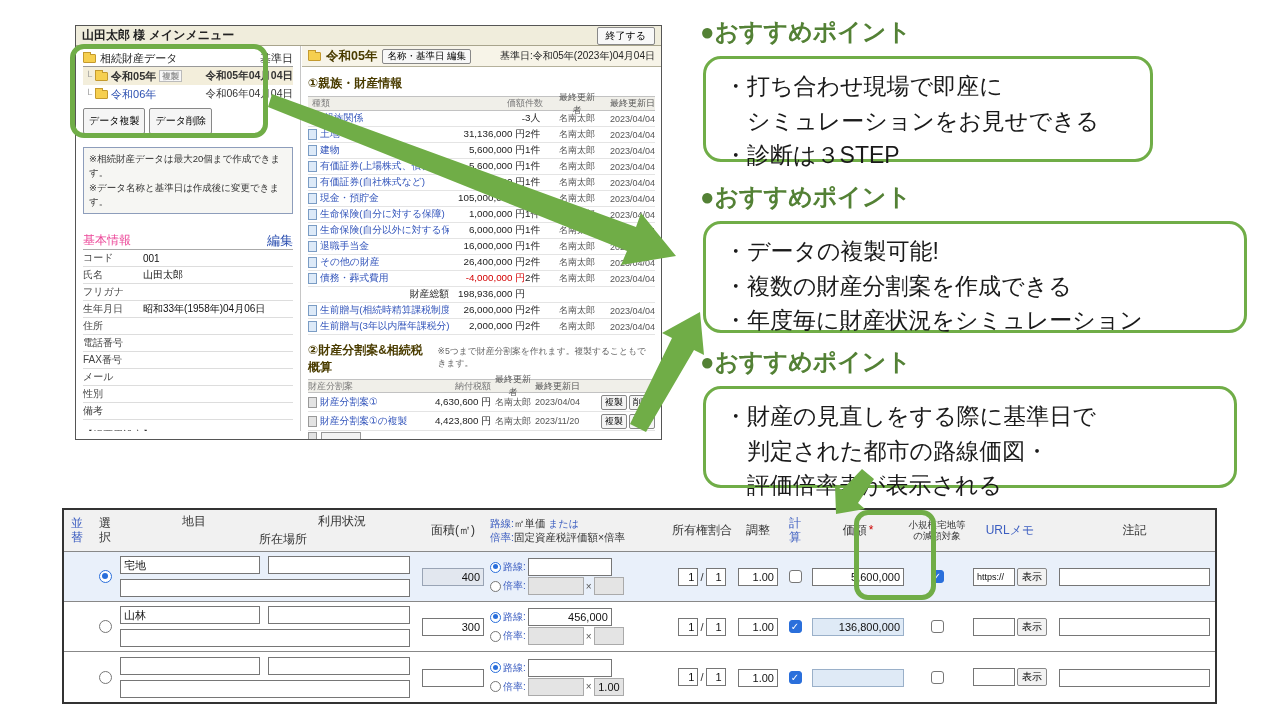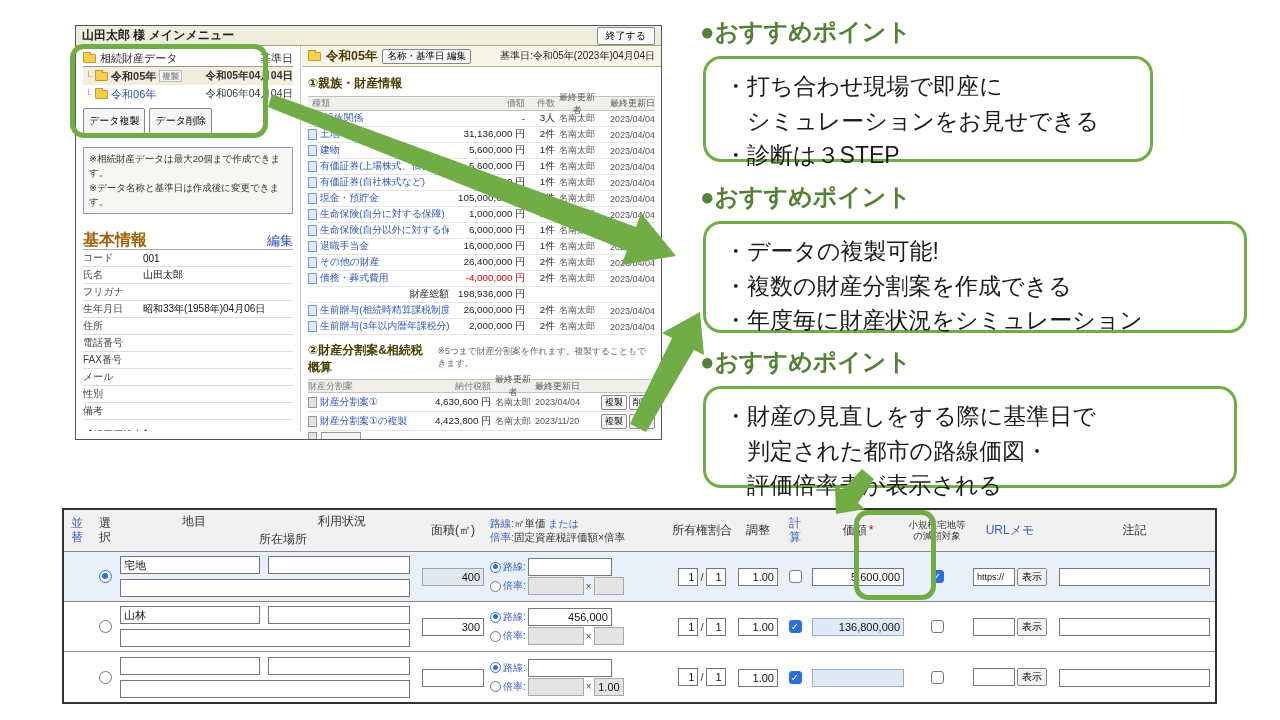--- a/index.html
+++ b/index.html
@@ -19,40 +19,40 @@
 .twig{color:#999;font-size:10px}
 .tag{font-size:8.5px;color:#999;border:1px solid #bbb;background:#f7f7f7;padding:0 2px;line-height:10px}
 .tag:empty{display:none}
 .ti-date{margin-left:auto;color:#333;font-size:10.5px}
 .folder{display:inline-block;width:13px;height:9px;background:#f6cf4f;border:1px solid #c49a2e;border-radius:1px;position:relative;flex:0 0 auto}
 .folder::before{content:"";position:absolute;left:-1px;top:-3px;width:6px;height:2px;background:#f6cf4f;border:1px solid #c49a2e;border-bottom:none}
 .side-btns{margin-top:5px;display:flex;gap:4px}
 .sbtn{font-size:10px;padding:5px 5px;background:#f5f5f5;border:1px solid #888;border-radius:2px;cursor:pointer}
 .notebox{margin-top:13px;border:1px solid #8d9dbb;background:#f6f6f3;padding:4px 5px;font-size:9.5px;line-height:1.5;color:#333}
 .bi-head{margin-top:18px;height:18px;border-bottom:1px solid #aaa;display:flex;align-items:center}
-.bi-title{font-weight:bold;font-size:16px;color:#a16207}
+.bi-title{font-weight:normal;font-size:12px;color:#ec4899}
 .edit-link{margin-left:auto;color:#2b4fb0;font-size:13px;text-decoration:none;cursor:pointer}
 .bi-row{display:flex;align-items:center;height:17px;border-bottom:1px solid #ddd;font-size:10px}
 .bi-label{width:60px;color:#444;flex:0 0 auto}
 .bi-value{color:#111;white-space:nowrap}
 .rep-title{margin-top:8px;font-size:10px;color:#333;height:15px}
 
 .main{position:absolute;left:226px;top:20px;right:0;bottom:0;overflow:hidden;background:#fff}
 .main-head{height:21px;background:#f7f4e8;border-bottom:1px solid #b5b19b;display:flex;align-items:center;padding:0 6px;gap:5px}
 .mh-year{font-weight:bold;font-size:12.5px;color:#4a3c00}
 .mini-btn{font-size:9.5px;padding:0 4px;background:#f8f8f8;border:1px solid #888;border-radius:2px;cursor:pointer}
 .mh-date{margin-left:auto;font-size:10px;color:#222}
 .sec-title{margin:8px 6px 4px;font-weight:bold;font-size:12px;color:#4a3c00}
 .pt{margin:0 6px}
 .pt-head{display:flex;align-items:center;background:#f0efe9;border-top:1px solid #c2c2c2;border-bottom:1px solid #c2c2c2;height:15px;font-size:9px;color:#777}
 .pt-row{display:flex;align-items:center;height:16px;font-size:9.8px;border-bottom:1px solid #e4e4e4}
 .pc-name{flex:1;display:flex;align-items:center;gap:3px;overflow:hidden;white-space:nowrap}
 .pt-link{color:#3355bb;text-decoration:none;cursor:pointer;overflow:hidden;white-space:nowrap}
 .pc-val{width:76px;text-align:right;flex:0 0 auto}
-.pc-cnt{width:30px;text-align:right;flex:0 0 auto}
+.pc-cnt{width:30px;text-align:left;flex:0 0 auto}
 .pc-ed{width:44px;font-size:9px;color:#555;text-align:center;flex:0 0 auto}
 .pc-date{width:56px;font-size:9px;color:#555;text-align:right;flex:0 0 auto}
 .neg{color:#d40000}
 .tot .pticon{visibility:hidden}
 .tot .pt-link{color:#222;margin-left:auto;cursor:default}
 .pticon{display:inline-block;width:9px;height:11px;background:#ddeaf8;border:1px solid #7a9cc4;flex:0 0 auto}
 .pticon.people{position:relative;width:13px;height:11px;background:none;border:none}
 .pticon.people::before{content:"";position:absolute;left:1px;top:0;width:6px;height:6px;border-radius:50%;background:#e06565}
 .pticon.people::after{content:"";position:absolute;left:6px;top:3px;width:6px;height:6px;border-radius:50%;background:#f2a05a}
 .pticon.gray{background:#e3e3e3;border-color:#999}

